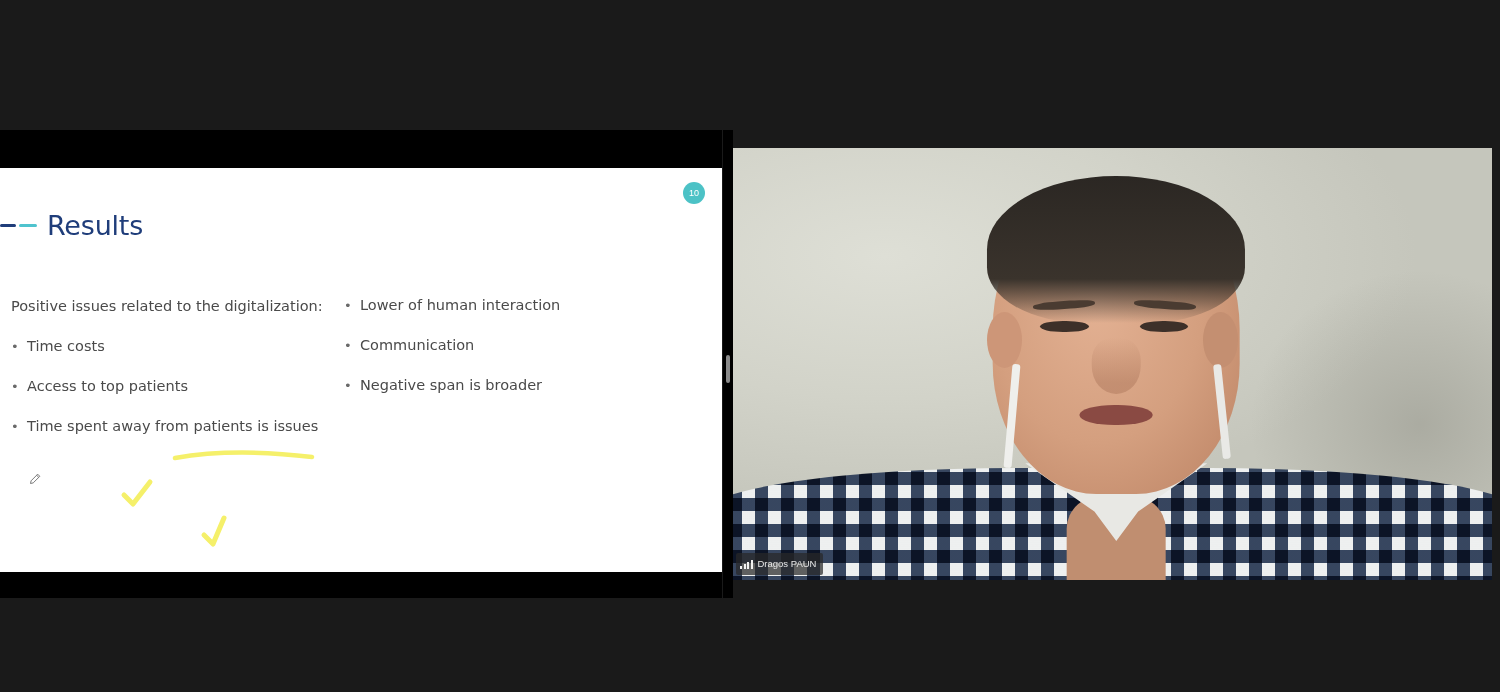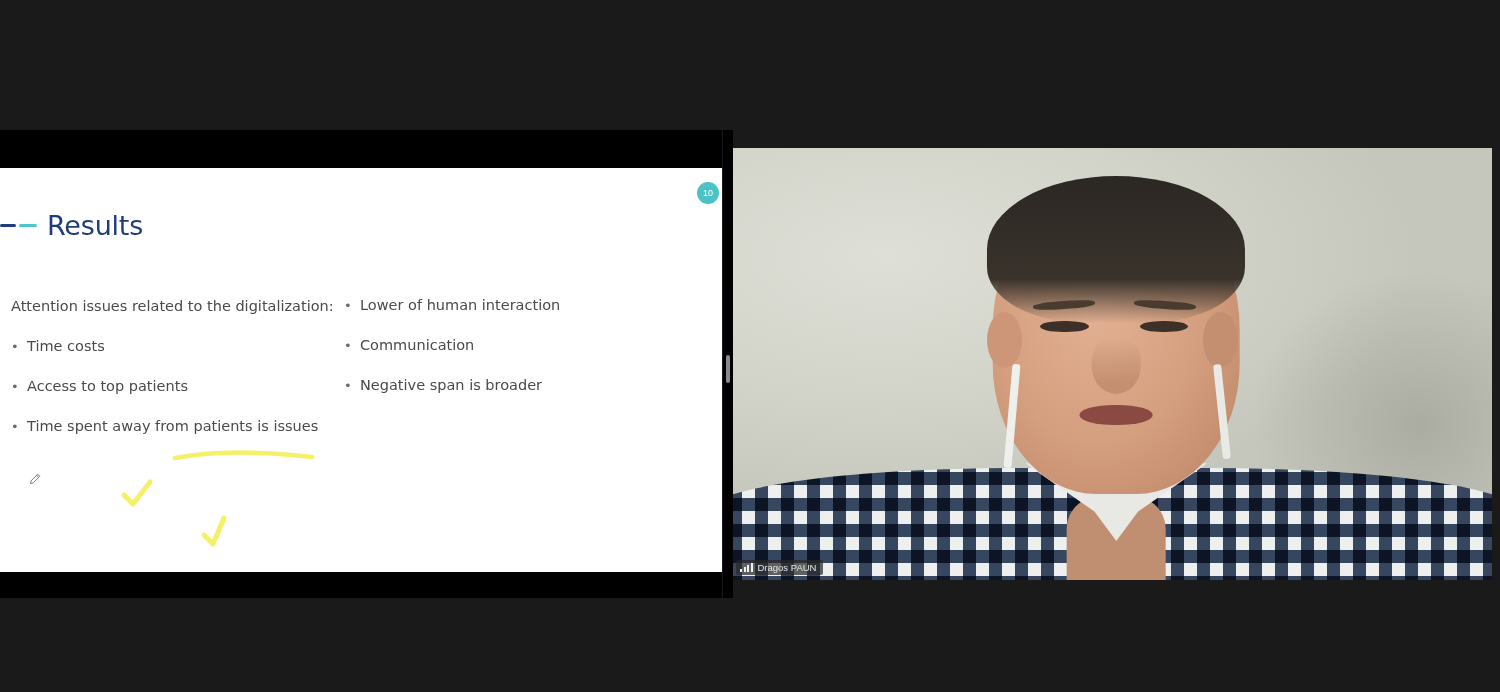--- a/index.html
+++ b/index.html
@@ -63,21 +63,21 @@
     font-family:"DejaVu Sans", sans-serif;
     font-size:27px;
     font-weight:normal;
     color:#1f3d7a;
     letter-spacing:-0.2px;
   }
 
   
   #slide-badge {
     position:absolute;
-    right:3px; top:14px;
+    right:17px; top:14px;
     width:22px; height:22px;
     border-radius:50%;
     background:#4cc2c6;
     color:#ffffff;
     font-size:9px;
     font-family:"Liberation Sans", sans-serif;
     display:flex; align-items:center; justify-content:center;
     line-height:1;
   }
 
@@ -270,21 +270,21 @@
     width:13%; height:20%;
     transform:translateX(-50%);
     background:#c08e70;
     border-radius:40% 40% 0 0;
   }
 
   
   #name-badge {
     position:absolute;
     left:3px; bottom:5px;
-    height:15px;
+    height:22px;
     display:flex; align-items:center;
     gap:5px;
     padding:0 7px 0 4px;
     background:rgba(40,40,40,0.72);
     border-radius:2px;
   }
   #signal-icon { display:flex; align-items:flex-end; gap:1.5px; height:9px; }
   #signal-icon i { display:block; width:2px; background:#f2f2f2; }
   #signal-icon i:nth-child(1){ height:3px; }
   #signal-icon i:nth-child(2){ height:5px; }
@@ -315,21 +315,21 @@
         <span id="heading-accent">
           <span class="seg-dark"></span>
             <span class="seg-teal"></span>
         </span>
         <span id="slide-title">Results</span>
       </div>
 
       <div id="slide-body">
 
         <div class="col" id="col-positive">
-          <div class="col-heading">Attention issues related to the digitalization:</div>
+          <div class="col-heading">Positive issues related to the digitalization:</div>
 
           <div class="bullet-row">
             <span class="bullet-dot">•</span>
             <span class="bullet-text">Time costs</span>
           </div>
           <div class="bullet-row">
             <span class="bullet-dot">•</span>
             <span class="bullet-text">Access to top patients</span>
           </div>
           <div class="bullet-row">

